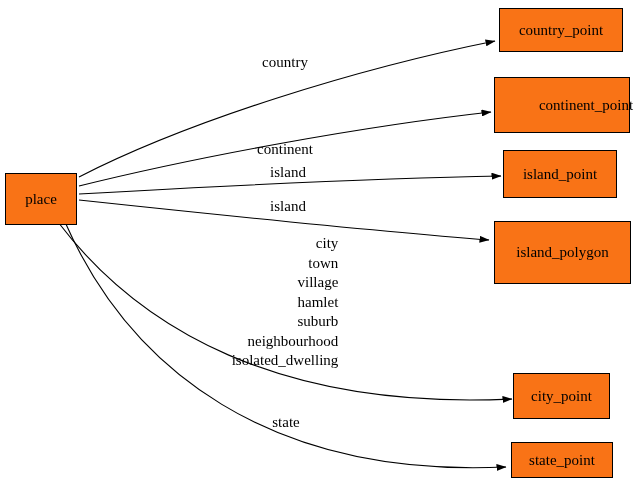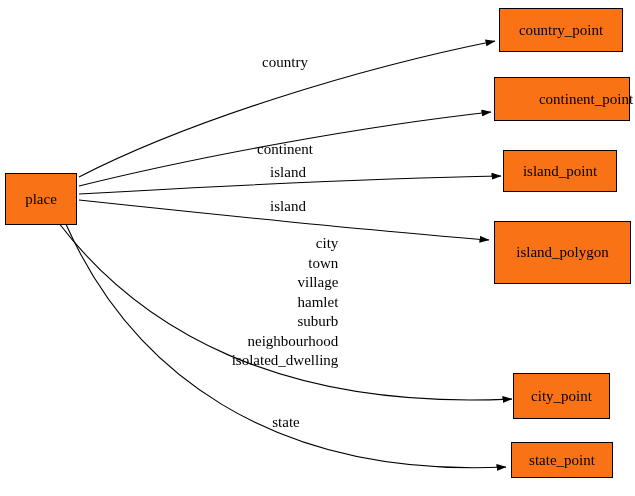--- a/index.html
+++ b/index.html
@@ -72,23 +72,23 @@
     <path class="edge" d="M 79 194 C 220 186, 380 178, 501 176" marker-end="url(#arrow)"></path>
     <path class="edge" d="M 79 200 C 210 214, 360 230, 489 240" marker-end="url(#arrow)"></path>
     <path class="edge" d="M 58 222 C 140 330, 280 410, 512 399" marker-end="url(#arrow)"></path>
     <path class="edge" d="M 65 222 C 130 370, 270 478, 506 467" marker-end="url(#arrow)"></path>
   </svg>
 
   <div class="node" style="left:5px; top:173px; width:72px; height:52px;">place</div>
 
   <div class="node" style="left:499px; top:8px; width:124px; height:44px;">country_point</div>
 
-  <div class="node" style="left:494px; top:77px; width:136px; height:44px;padding-left:48px;">continent_point</div>
+  <div class="node" style="left:494px; top:77px; width:136px; height:56px;padding-left:48px;">continent_point</div>
 
-  <div class="node" style="left:503px; top:150px; width:114px; height:42px;">island_point</div>
+  <div class="node" style="left:503px; top:150px; width:114px; height:48px;">island_point</div>
 
   <div class="node" style="left:494px; top:221px; width:137px; height:63px;">island_polygon</div>
 
   <div class="node" style="left:513px; top:373px; width:97px; height:46px;font-family:Liberation Serif, serif;">city_point</div>
 
   <div class="node" style="left:511px; top:442px; width:102px; height:36px;">state_point</div>
 
   <div class="edge-label" style="left:285px; top:62px;">country</div>
 
   <div class="edge-label" style="left:285px; top:128px;margin-top:21px;">continent</div>

